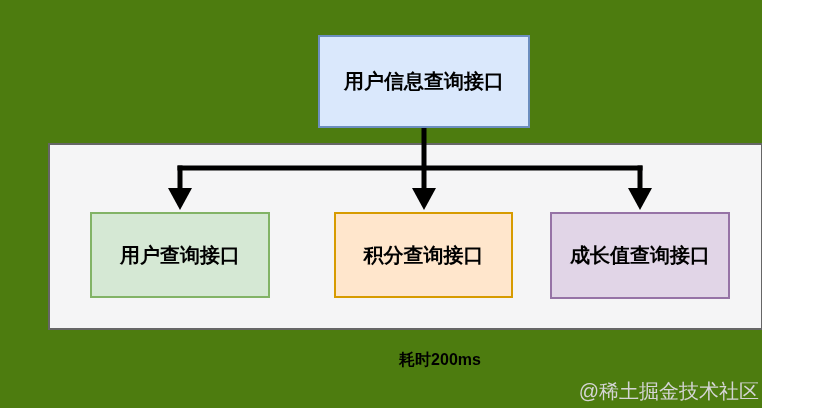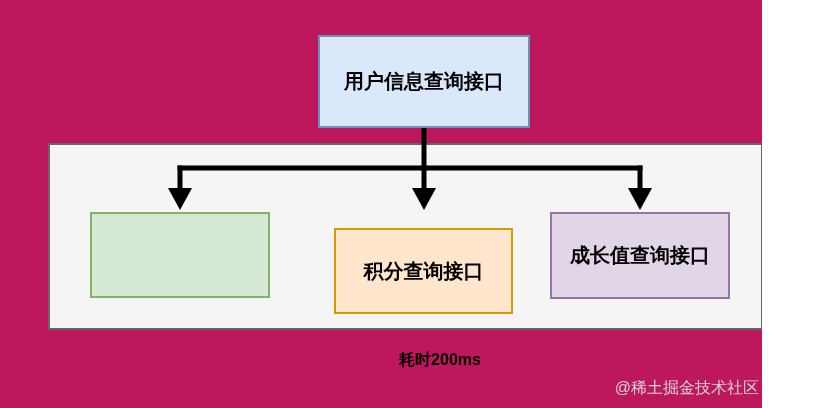--- a/index.html
+++ b/index.html
@@ -1,20 +1,20 @@
 <!DOCTYPE html>
 <html><head>
 <meta charset="utf-8">
 <style>
   html, body { margin: 0; padding: 0; background: #ffffff; }
   .canvas {
     position: relative;
     width: 762px;
     height: 408px;
-    background: #be185d;
+    background: #4d7c0f;
     font-family: "Liberation Sans", "DejaVu Sans", sans-serif;
     overflow: hidden;
   }
   .node {
     position: absolute;
     box-sizing: border-box;
     border: 2px solid;
     display: flex;
     flex-direction: column;
     align-items: center;
@@ -31,40 +31,40 @@
   }
   .group-box {
     position: absolute;
     box-sizing: border-box;
     left: 48px; top: 143px; width: 715px; height: 187px;
     background: #f5f5f6;
     border: 2px solid #666666;
   }
   .child-node { width: 180px; height: 86px; }
   .child-user   { left: 90px;  top: 212px; background: #d5e8d4; border-color: #82b366; }
-  .child-points { left: 334px; top: 228px; width: 179px; background: #ffe6cc; border-color: #d79b00; }
+  .child-points { left: 334px; top: 212px; width: 179px; background: #ffe6cc; border-color: #d79b00; }
   .child-growth { left: 550px; top: 212px; height: 87px; background: #e1d5e7; border-color: #9673a6; text-align: right; }
   .connector-layer {
     position: absolute;
     left: 0; top: 0;
     width: 814px; height: 408px;
     pointer-events: none;
   }
   .caption {
     position: absolute;
     left: 340px; top: 350px; width: 200px;
     text-align: center;
     font-size: 16px;
     font-weight: 600;
     color: #000000;
   }
   .watermark {
     position: absolute;
     right: 3px; top: 378px;
-    font-size: 16px;
+    font-size: 20px;
     color: #d5d5d5;
     font-weight: 400;
   }
 </style>
 </head>
 <body>
 
 <div class="canvas">
 
   <div class="group-box"></div>
@@ -82,20 +82,21 @@
     <polygon points="180,210 168,188 192,188" fill="#000000"></polygon>
     <polygon points="424,210 412,188 436,188" fill="#000000"></polygon>
     <polygon points="640,210 628,188 652,188" fill="#000000"></polygon>
   </svg>
 
   <div class="node root-node">
     <span>用户信息查询接口</span>
   </div>
 
   <div class="node child-node child-user">
+    <span>用户查询接口</span>
   </div>
 
   <div class="node child-node child-points">
     <span>积分查询接口</span>
   </div>
 
   <div class="node child-node child-growth">
     <span>成长值查询接口</span>
   </div>
 

